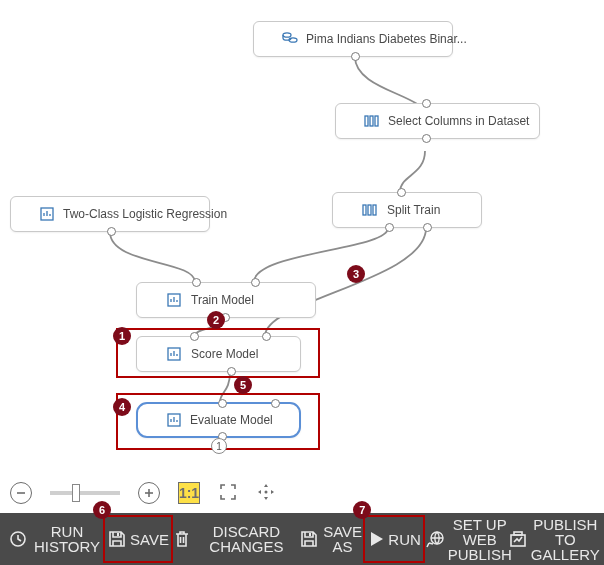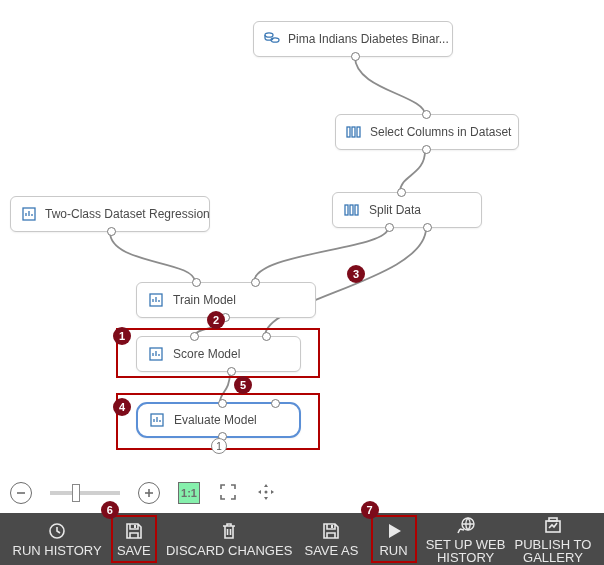--- a/index.html
+++ b/index.html
@@ -1,34 +1,34 @@
 <!DOCTYPE html>
 <html><head>
 <meta charset="utf-8">
 <style>
 *{box-sizing:border-box;margin:0;padding:0}
 body{font-family:'Segoe UI',Arial,sans-serif;font-size:12px;background:#fff;width:604px;height:565px;position:relative;overflow:hidden}
 .canvas{position:relative;width:604px;height:480px;background:#fff}
 svg.edges{position:absolute;top:0;left:0;pointer-events:none}
-.node{position:absolute;background:#fff;border:1px solid #c9c9c9;border-radius:6px;height:36px;display:flex;align-items:center;padding:0 10px;box-shadow:0 1px 2px rgba(0,0,0,0.06)}
+.node{position:absolute;background:#fff;border:1px solid #c9c9c9;border-radius:6px;height:36px;display:flex;align-items:center;padding:0 28px;box-shadow:0 1px 2px rgba(0,0,0,0.06)}
 .node.selected{border:2px solid #5b8fd6;border-radius:11px}
 .node .icn{width:18px;height:18px;margin-right:8px;display:flex;align-items:center;justify-content:center;color:#3b78b5}
 .node .lbl{color:#4a4a4a;font-size:12px;white-space:nowrap}
 .port{width:9px;height:9px;border-radius:50%;background:#fff;border:1.5px solid #7a7a7a;position:absolute}
 .hl{position:absolute;border:2px solid #b00000}
 .badge{position:absolute;width:18px;height:18px;border-radius:50%;background:#7d0b1a;color:#fff;font-size:11px;display:flex;align-items:center;justify-content:center;font-weight:600}
 .portlbl{position:absolute;width:16px;height:16px;border-radius:50%;background:#fff;border:1px solid #8a8a8a;color:#555;font-size:10px;display:flex;align-items:center;justify-content:center}
 .zoomrow{position:absolute;left:0;right:0;top:478px;height:30px;display:flex;align-items:center;gap:18px;padding-left:10px}
 .zbtn{width:22px;height:22px;border:1.5px solid #6d6d6d;border-radius:50%;display:flex;align-items:center;justify-content:center;color:#6d6d6d;background:#fff}
 .zslider{width:70px;height:4px;background:#cfcfcf;position:relative}
 .zslider .thumb{position:absolute;top:-7px;left:22px;width:8px;height:18px;background:#fff;border:1px solid #888}
-.zsq{width:22px;height:22px;border:1.5px solid #6d6d6d;display:flex;align-items:center;justify-content:center;color:#6d6d6d;font-size:11px;font-weight:600;background:#86efac}
+.zsq{width:22px;height:22px;border:1.5px solid #6d6d6d;display:flex;align-items:center;justify-content:center;color:#6d6d6d;font-size:14px;font-weight:600;background:#fde047}
 .zicon{color:#6d6d6d}
 .toolbar{position:absolute;left:0;right:0;bottom:0;height:52px;background:#4a4a4a;display:flex;align-items:center;justify-content:space-around;padding:0 8px}
-.tbtn{display:flex;flex-direction:column;align-items:center;justify-content:center;gap:3px;color:#e8e8e8;font-size:13px;line-height:1;min-width:60px;height:46px}
+.tbtn{display:flex;flex-direction:row;align-items:center;justify-content:center;gap:3px;color:#e8e8e8;font-size:15px;line-height:1;min-width:60px;height:46px}
 .tbtn .ti{height:20px;display:flex;align-items:center;justify-content:center}
 .tbtn .tl{text-align:center;white-space:pre-line}
 .btnhl{border:2px solid #b00000;height:48px;padding:0 2px;display:flex;align-items:center;justify-content:center}
 </style>
 </head>
 <body>
 
 <div class="canvas">
 
 <svg class="edges" width="604" height="480">
@@ -48,53 +48,53 @@
         <svg width="16" height="16" viewBox="0 0 16 16">
           <ellipse cx="5" cy="4" rx="4" ry="2.2" fill="none" stroke="#3b78b5" stroke-width="1.3"></ellipse>
           <ellipse cx="11" cy="9" rx="4" ry="2.2" fill="none" stroke="#3b78b5" stroke-width="1.3"></ellipse>
           <path d="M1,4 v3 a4,2.2 0 0 0 8,0" fill="none" stroke="#3b78b5" stroke-width="1.3"></path>
         </svg>
       </span>
   <span class="lbl">Pima Indians Diabetes Binar...</span>
   <span class="port" style="left:97px;bottom:-5px"></span>
 </div>
 
-<div class="node" style="left:335px;top:114px;width:184px">
+<div class="node" style="left:335px;top:103px;width:205px">
   <span class="icn">
         <svg width="16" height="16" viewBox="0 0 16 16" fill="none" stroke="#3b78b5" stroke-width="1.3">
           <rect x="1" y="3" width="3" height="10"></rect>
           <rect x="6" y="3" width="3" height="10"></rect>
           <rect x="11" y="3" width="3" height="10"></rect>
         </svg>
       </span>
   <span class="lbl">Select Columns in Dataset</span>
   <span class="port" style="left:86px;top:-5px"></span>
   <span class="port" style="left:86px;bottom:-5px"></span>
 </div>
 
 <div class="node" style="left:10px;top:196px;width:200px">
   <span class="icn">
         <svg width="16" height="16" viewBox="0 0 16 16" fill="none" stroke="#3b78b5" stroke-width="1.3">
           <rect x="2" y="2" width="12" height="12"></rect>
           <path d="M5,10 v-3 M8,10 v-5 M11,10 v-2"></path>
         </svg>
       </span>
-  <span class="lbl">Two-Class Dataset Regression</span>
+  <span class="lbl">Two-Class Logistic Regression</span>
   <span class="port" style="left:96px;bottom:-5px"></span>
 </div>
 
 <div class="node" style="left:332px;top:192px;width:150px">
   <span class="icn">
         <svg width="16" height="16" viewBox="0 0 16 16" fill="none" stroke="#3b78b5" stroke-width="1.3">
           <rect x="1" y="3" width="3" height="10"></rect>
           <rect x="6" y="3" width="3" height="10"></rect>
           <rect x="11" y="3" width="3" height="10"></rect>
         </svg>
       </span>
-  <span class="lbl">Split Data</span>
+  <span class="lbl">Split Train</span>
   <span class="port" style="left:64px;top:-5px"></span>
   <span class="port" style="left:52px;bottom:-5px"></span>
   <span class="port" style="left:90px;bottom:-5px"></span>
 </div>
 
 <div class="node" style="left:136px;top:282px;width:180px">
   <span class="icn">
         <svg width="16" height="16" viewBox="0 0 16 16" fill="none" stroke="#3b78b5" stroke-width="1.3">
           <rect x="2" y="2" width="12" height="12"></rect>
           <path d="M5,10 v-3 M8,10 v-5 M11,10 v-2"></path>
@@ -233,21 +233,21 @@
 
   <div class="tbtn">
     <span class="ti">
         <svg width="20" height="20" viewBox="0 0 20 20" fill="none" stroke="#e8e8e8" stroke-width="1.4">
           <circle cx="12" cy="9" r="6"></circle>
           <path d="M6,9 h12 M12,3 c3,3 3,9 0,12 M12,3 c-3,3 -3,9 0,12"></path>
           <path d="M4,14 l-2,4 M4,14 l4,1" stroke-width="1.6"></path>
         </svg>
       </span>
     <span class="tl">SET UP WEB
-HISTORY</span>
+PUBLISH</span>
   </div>
 
   <div class="tbtn">
     <span class="ti">
         <svg width="20" height="20" viewBox="0 0 20 20" fill="none" stroke="#e8e8e8" stroke-width="1.6">
           <rect x="3" y="6" width="14" height="11"></rect>
           <rect x="6" y="3" width="8" height="3"></rect>
           <path d="M6,13 l3,-3 l2,2 l3,-4"></path>
         </svg>
       </span>

